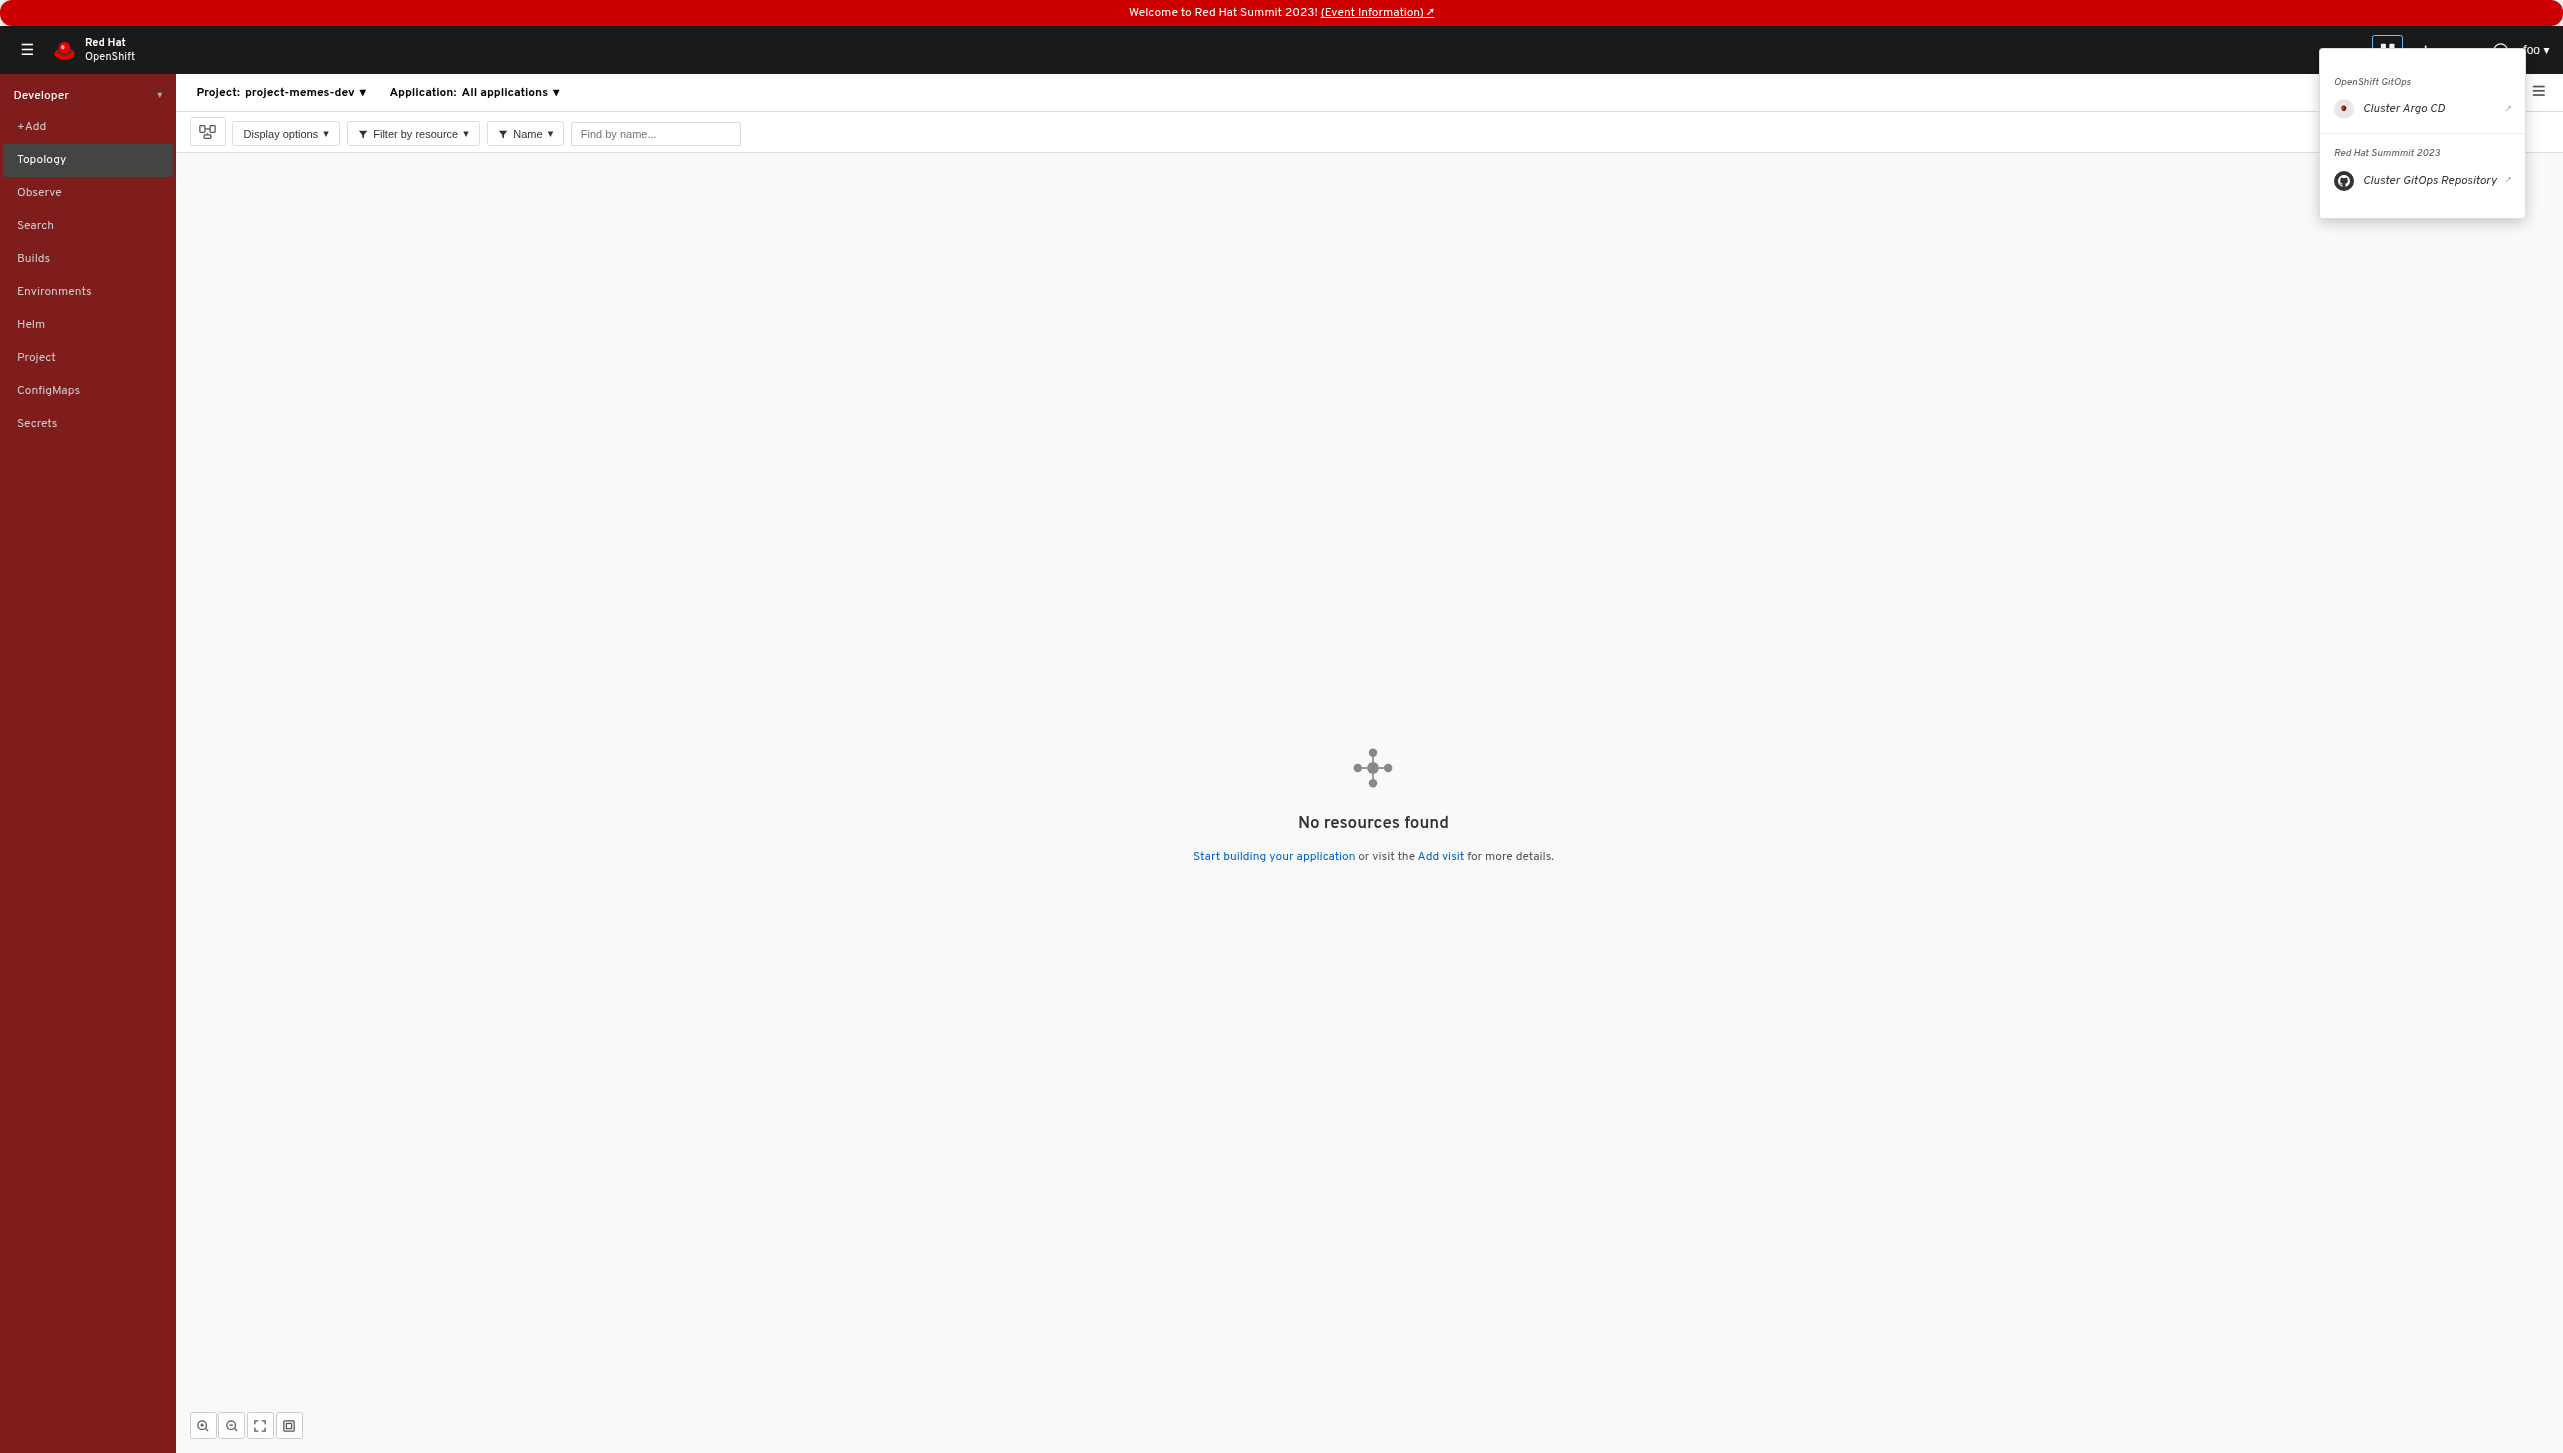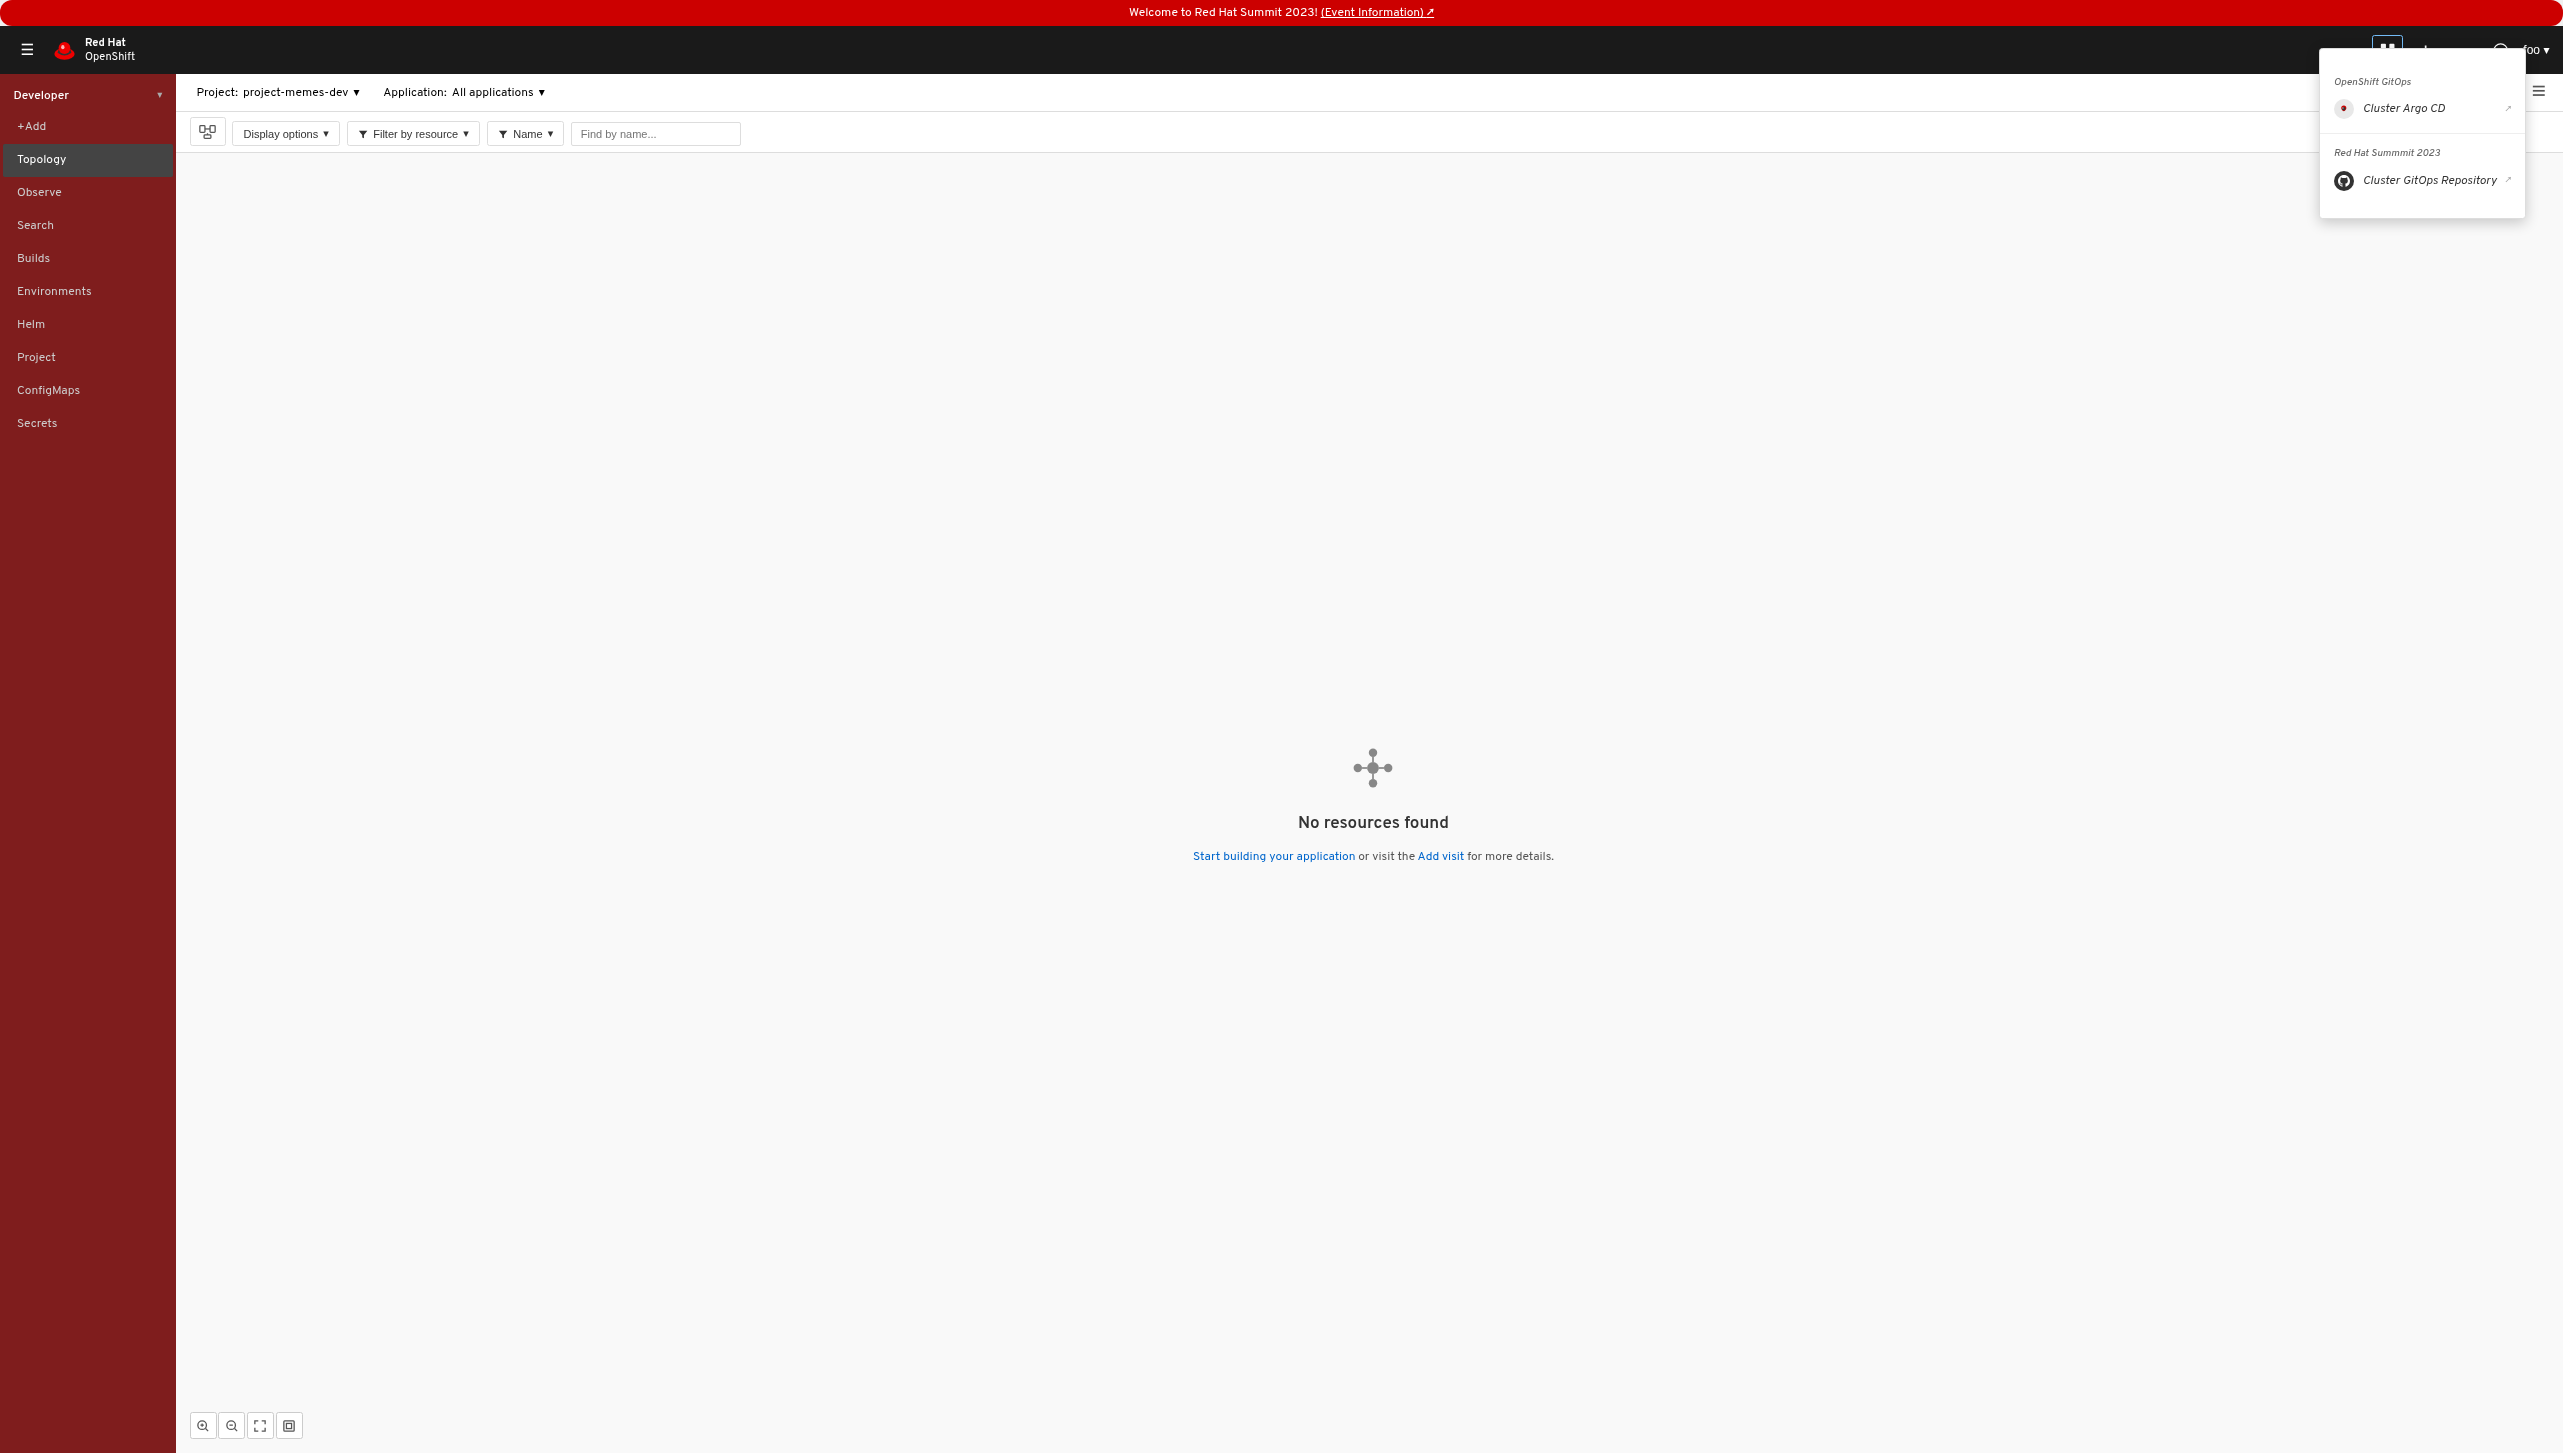--- a/index.html
+++ b/index.html
@@ -92,20 +92,21 @@
       gap: 10.2px;
       flex-wrap: wrap;
       flex-shrink: 0;
       position: relative;
       z-index: 50;
     }
     .project-selector {
       display: flex; align-items: center; gap: 5.1px;
       font-size: 12px; cursor: pointer; padding: 3.4px 6.8px;
       border-radius: 2.5px;
+      font-weight: bold;
     }
 
     
     .toolbar {
       background: white;
       border-bottom: 0.8px solid #ddd;
       padding: 5.1px 13.6px;
       display: flex;
       align-items: flex-end;
       gap: 6.8px;

